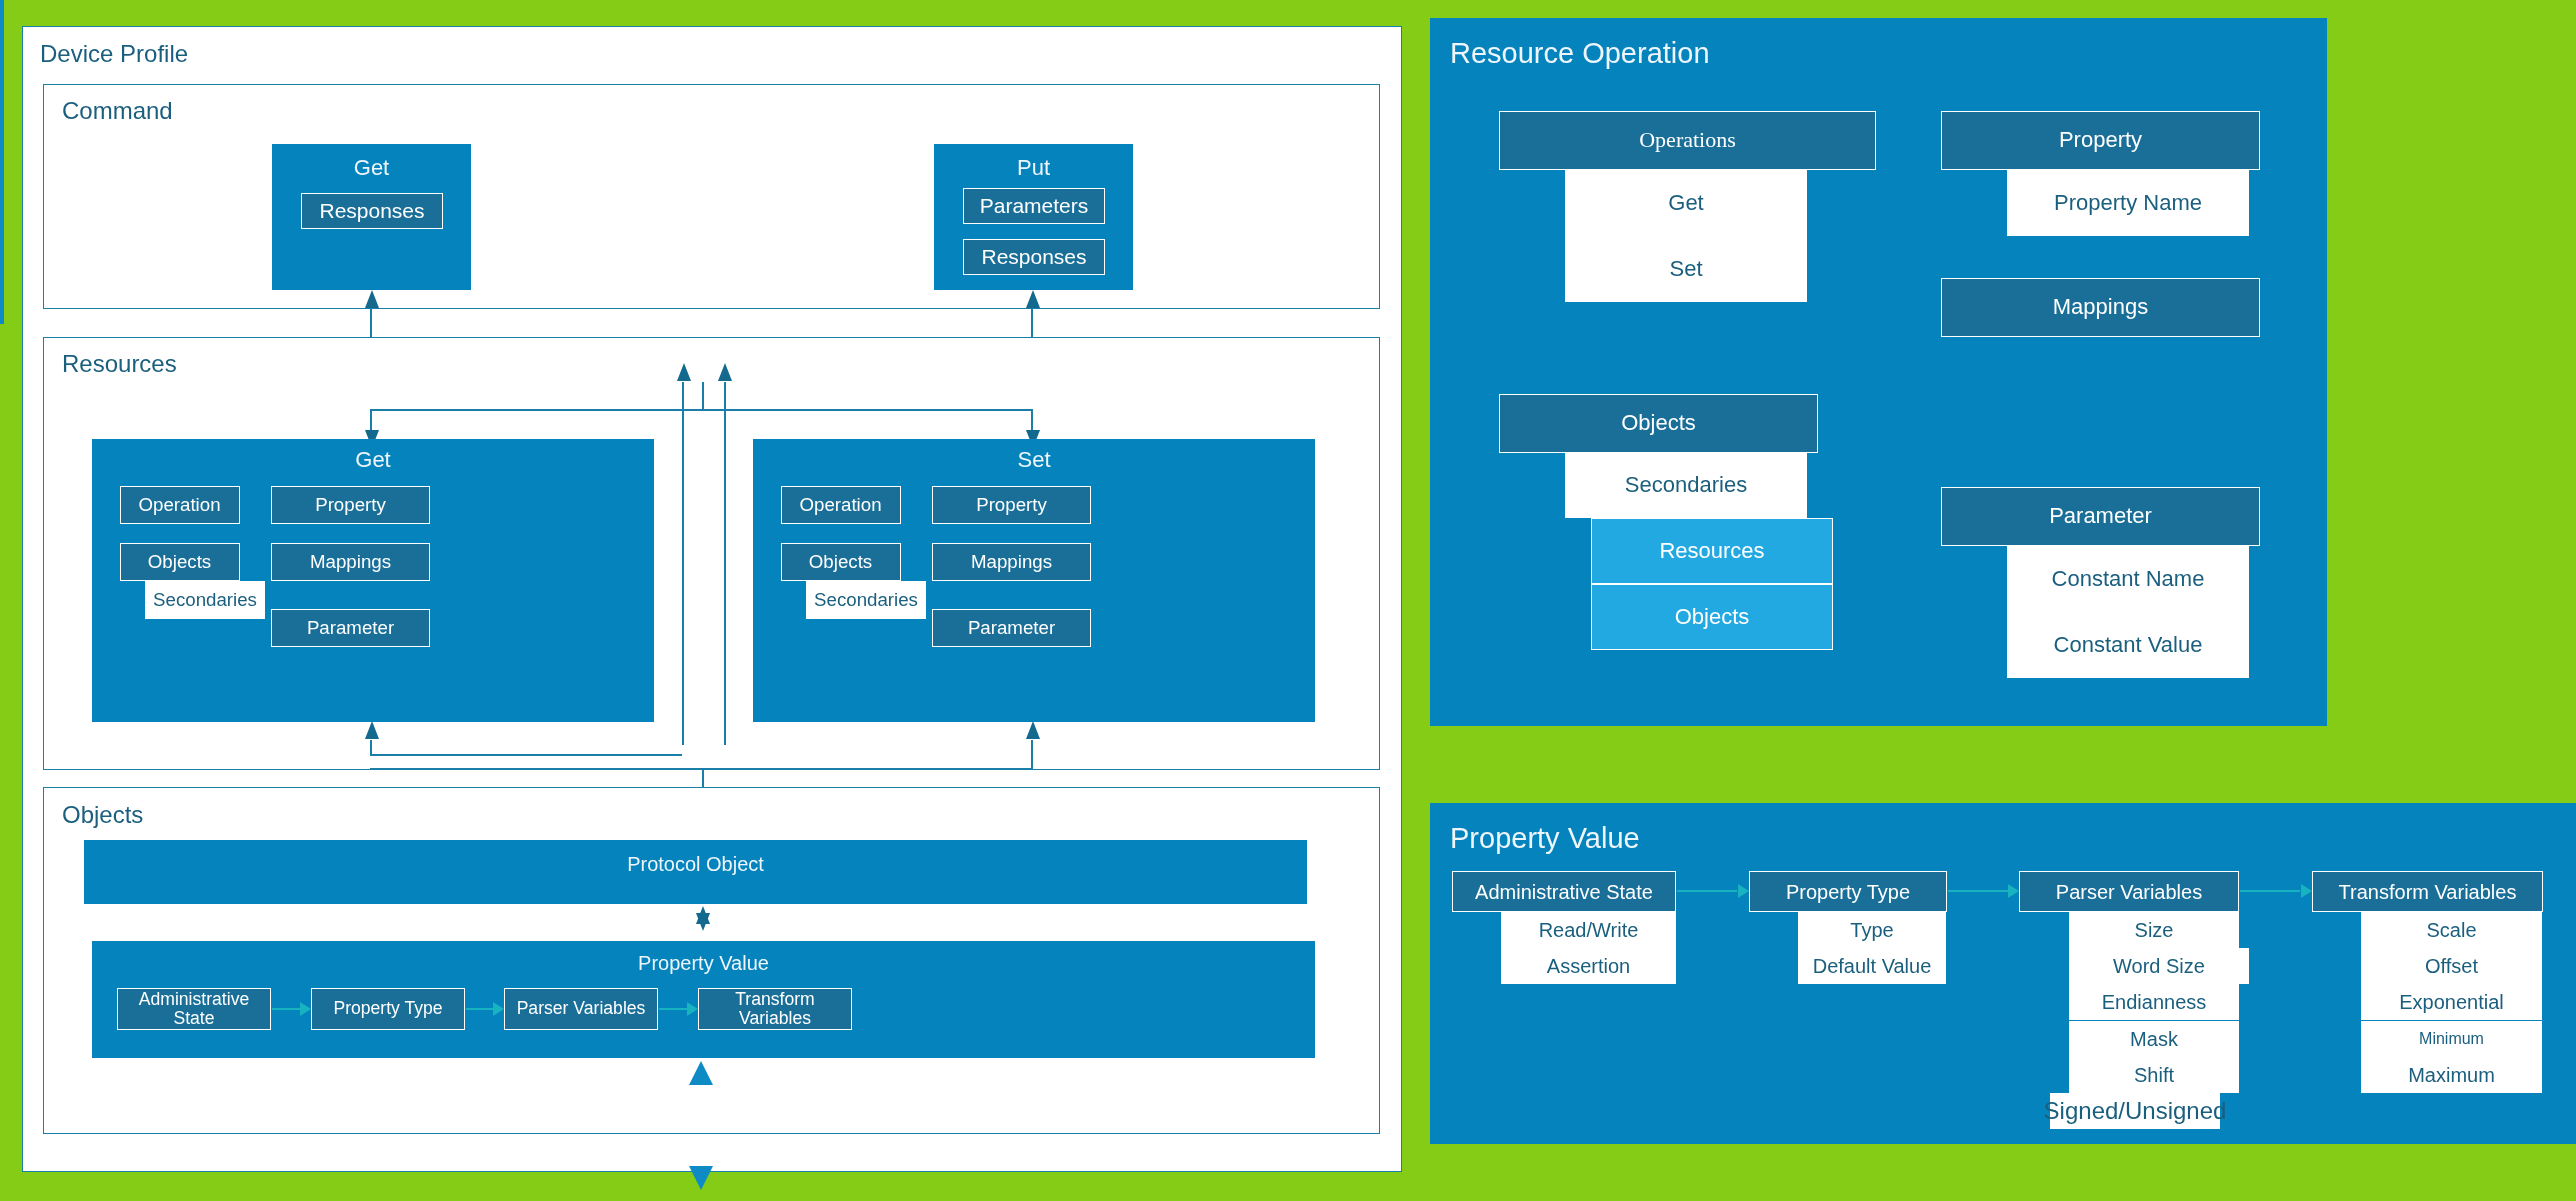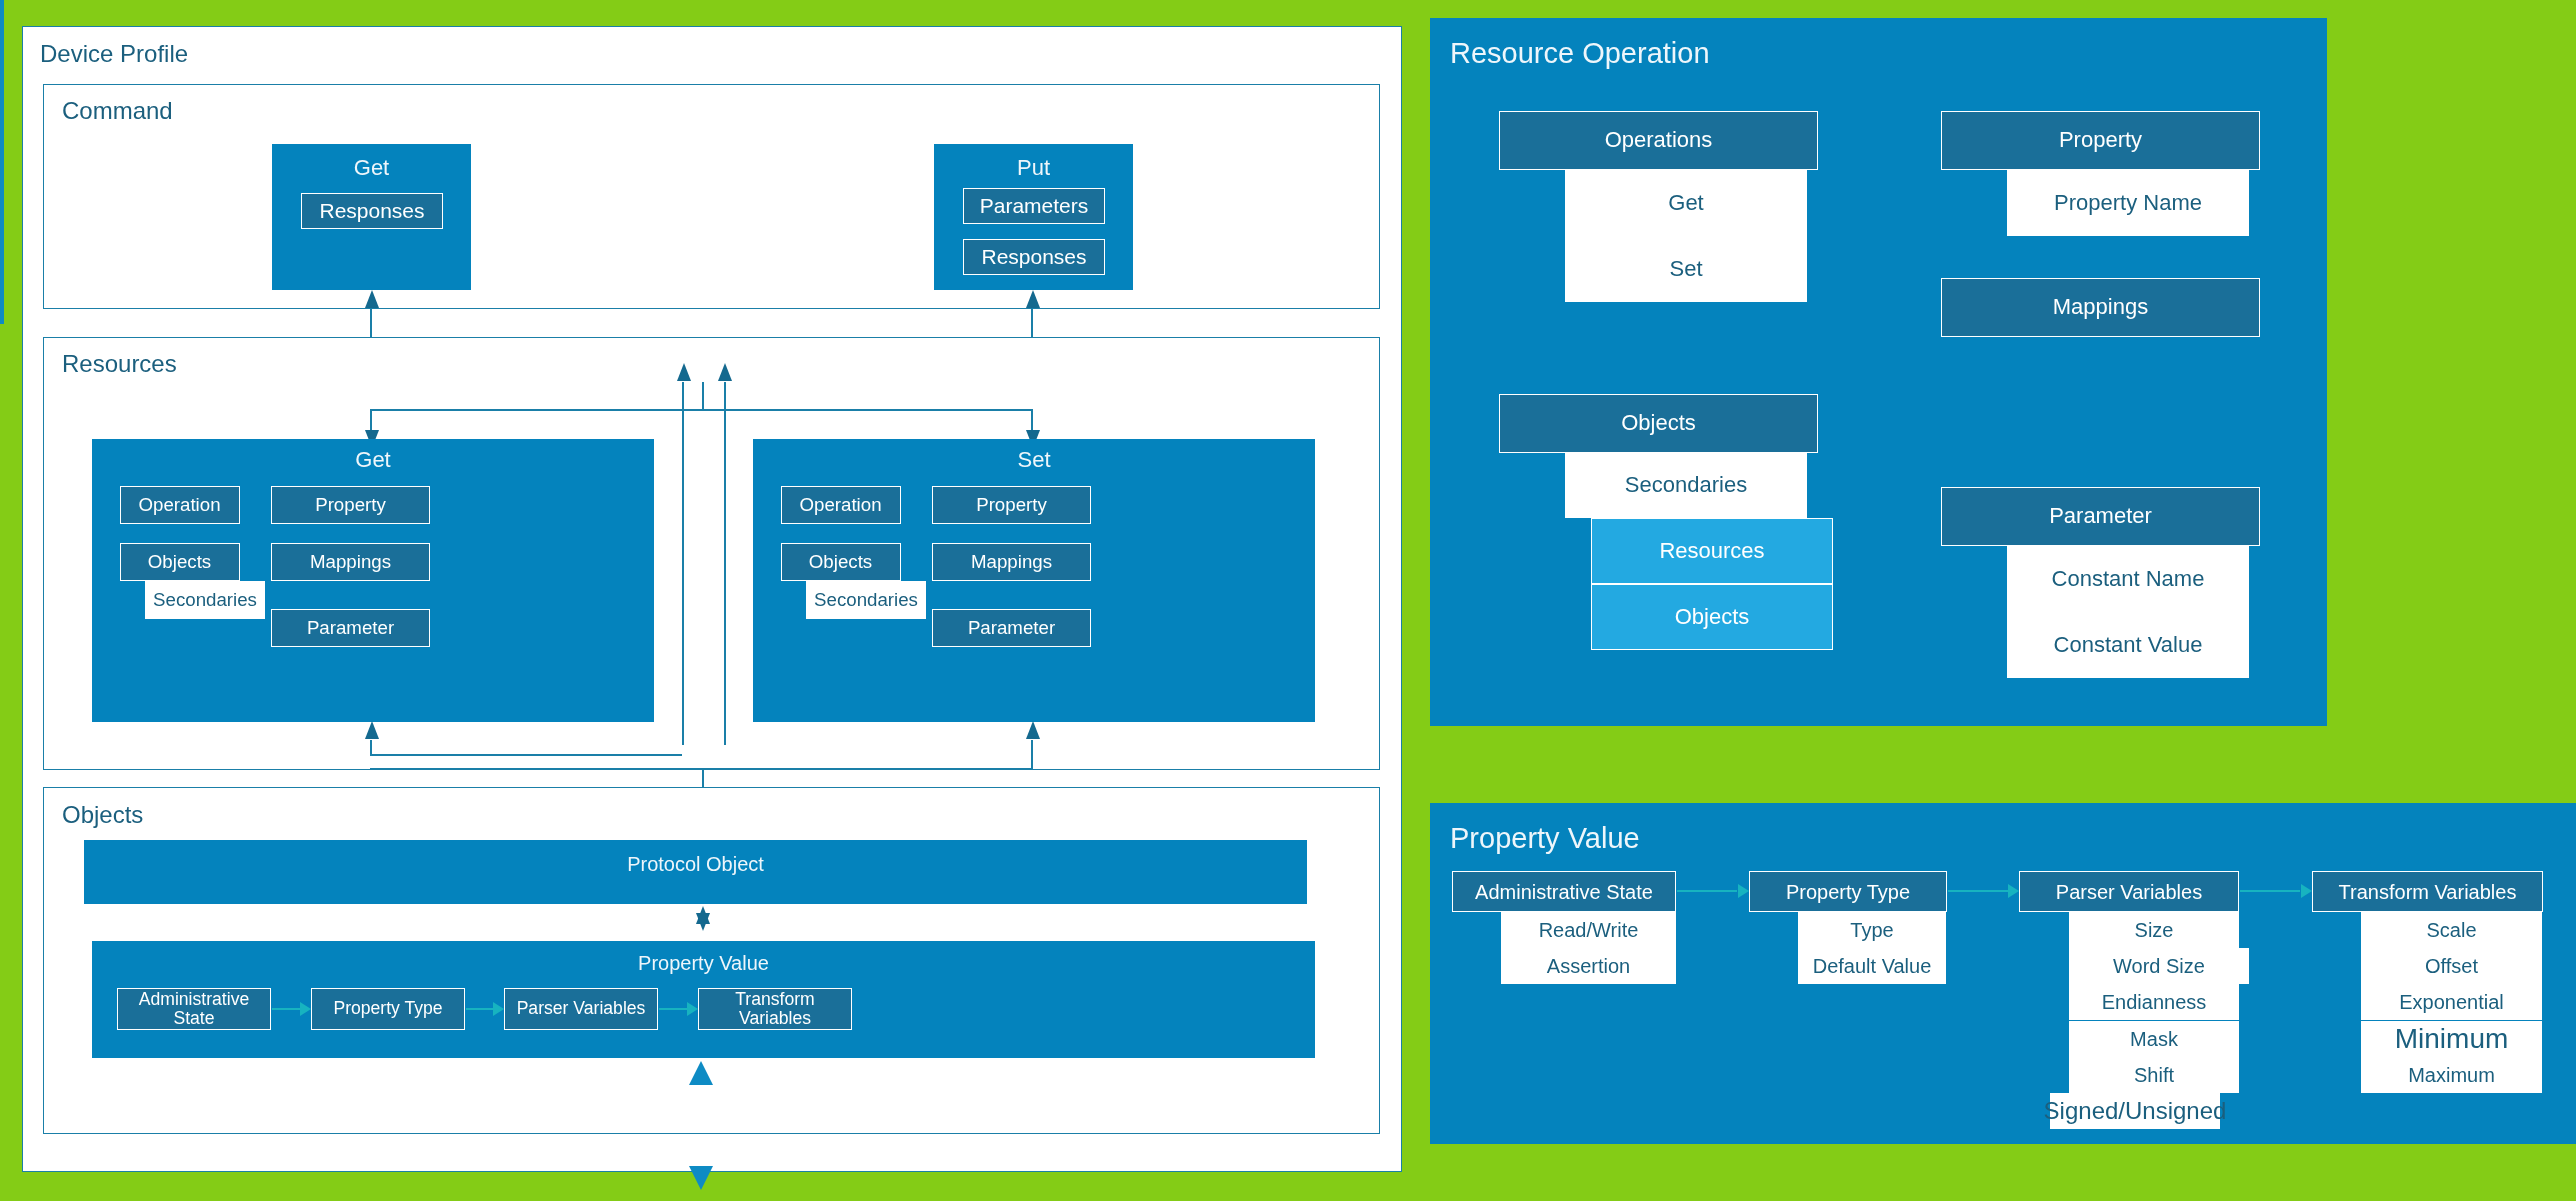--- a/index.html
+++ b/index.html
@@ -228,21 +228,21 @@
     <div class="arrow arrow-right-teal" style="left:595px;top:61px;"></div>
   </div>
 
   <div class="arrow arrow-up-big" style="left:689px;top:1061px;"></div>
   <div class="vline-thick" style="left:700px;top:1084px;height:82px;"></div>
   <div class="arrow arrow-down-big" style="left:689px;top:1166px;"></div>
 
   <div class="panel" style="left:1430px;top:18px;width:897px;height:708px;">
     <div class="panel-title" style="left:20px;top:21px;">Resource Operation</div>
 
-    <div class="node node-dark" style="left:69px;top:93px;width:319px;height:59px;font-size:22px;">Operations</div>
+    <div class="node node-dark" style="left:69px;top:93px;width:377px;height:59px;font-size:22px;font-family:Liberation Serif, serif;">Operations</div>
     <div class="node node-white" style="left:135px;top:152px;width:242px;height:66px;font-size:22px;">Get</div>
     <div class="node node-white" style="left:135px;top:218px;width:242px;height:66px;font-size:22px;">Set</div>
 
     <div class="node node-dark" style="left:511px;top:93px;width:319px;height:59px;font-size:22px;">Property</div>
     <div class="node node-white" style="left:577px;top:152px;width:242px;height:66px;font-size:22px;">Property Name</div>
 
     <div class="node node-dark" style="left:511px;top:260px;width:319px;height:59px;font-size:22px;">Mappings</div>
 
     <div class="node node-dark" style="left:69px;top:376px;width:319px;height:59px;font-size:22px;">Objects</div>
     <div class="node node-white" style="left:135px;top:434px;width:242px;height:66px;font-size:22px;">Secondaries</div>
@@ -279,18 +279,18 @@
     <div class="node node-white" style="left:639px;top:254px;width:170px;height:36px;font-size:20px;">Shift</div>
     <div class="node node-white" style="left:620px;top:290px;width:170px;height:36px;font-size:24px;">Signed/Unsigned</div>
 
     <div class="hline-teal" style="left:810px;top:87px;width:60px;"></div>
     <div class="arrow arrow-right-teal" style="left:871px;top:81px;"></div>
 
     <div class="node node-dark" style="left:882px;top:68px;width:231px;height:41px;font-size:20px;">Transform Variables</div>
     <div class="node node-white" style="left:931px;top:109px;width:181px;height:36px;font-size:20px;">Scale</div>
     <div class="node node-white" style="left:931px;top:145px;width:181px;height:36px;font-size:20px;">Offset</div>
     <div class="node node-white" style="left:931px;top:181px;width:181px;height:36px;font-size:20px;">Exponential</div>
-    <div class="node node-white" style="left:931px;top:218px;width:181px;height:36px;font-size:28px;">Minimum</div>
+    <div class="node node-white" style="left:931px;top:218px;width:181px;height:36px;font-size:16px;">Minimum</div>
     <div class="node node-white" style="left:931px;top:254px;width:181px;height:36px;font-size:20px;">Maximum</div>
   </div>
 
 </div>
 
 
 </body></html>

